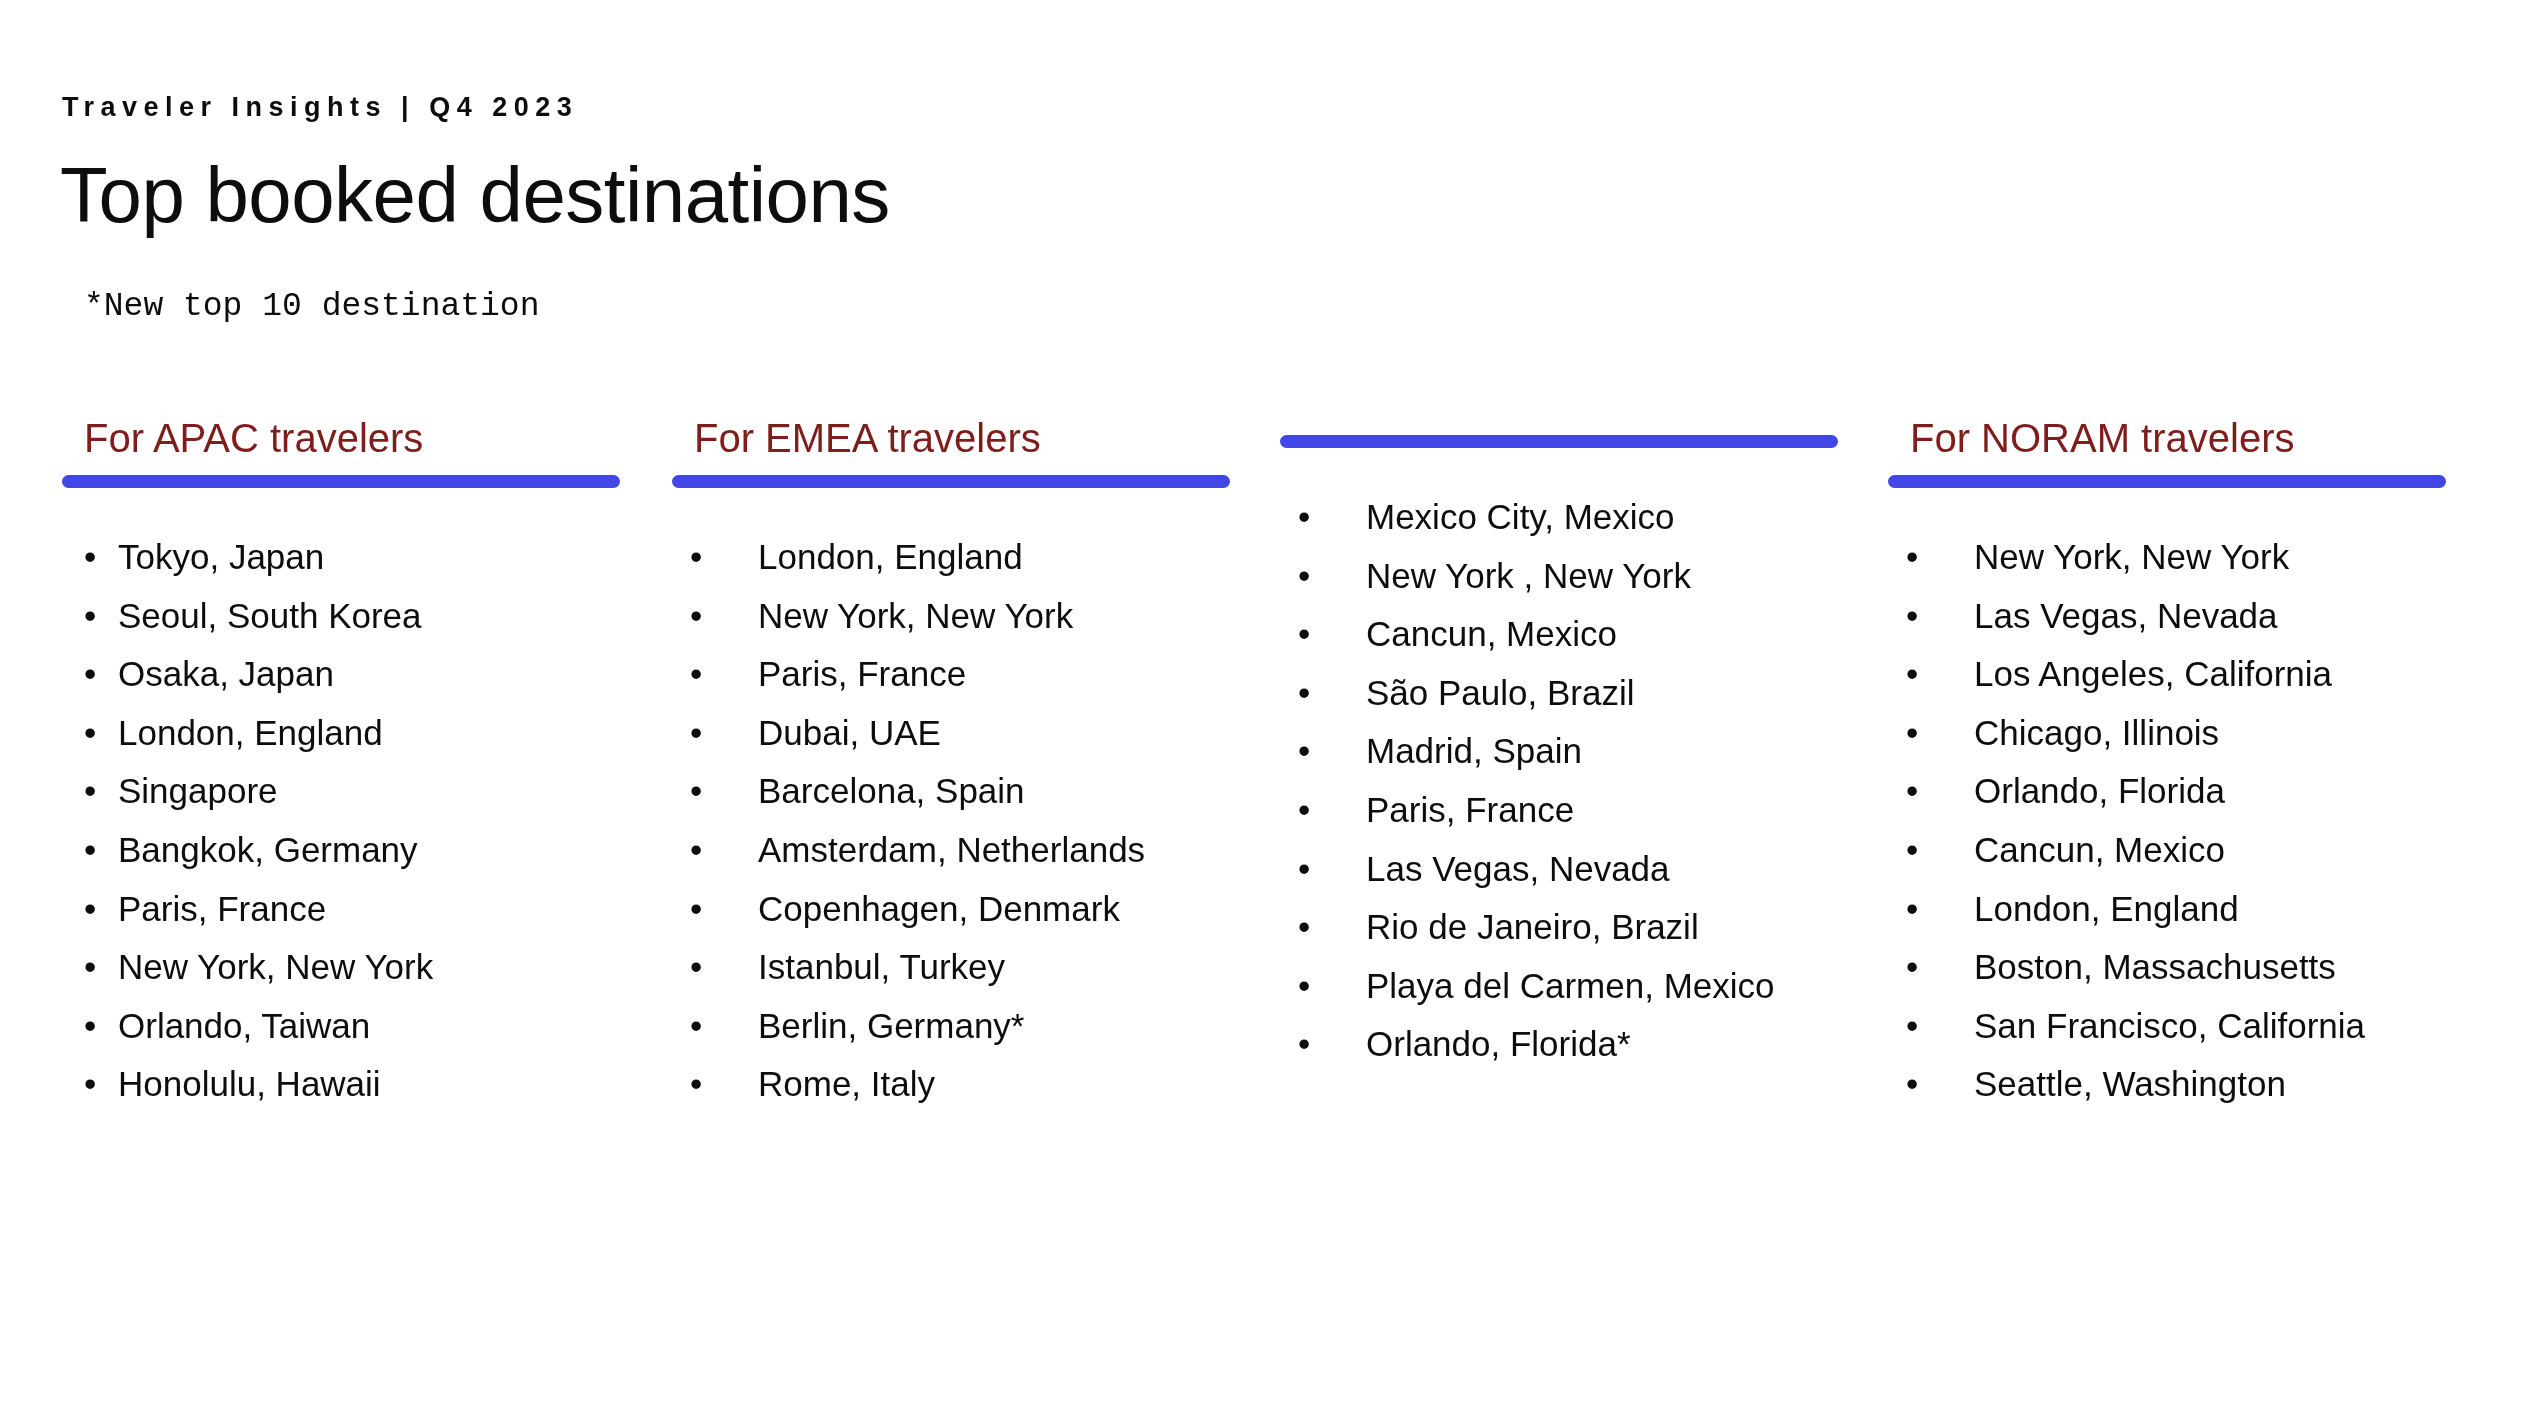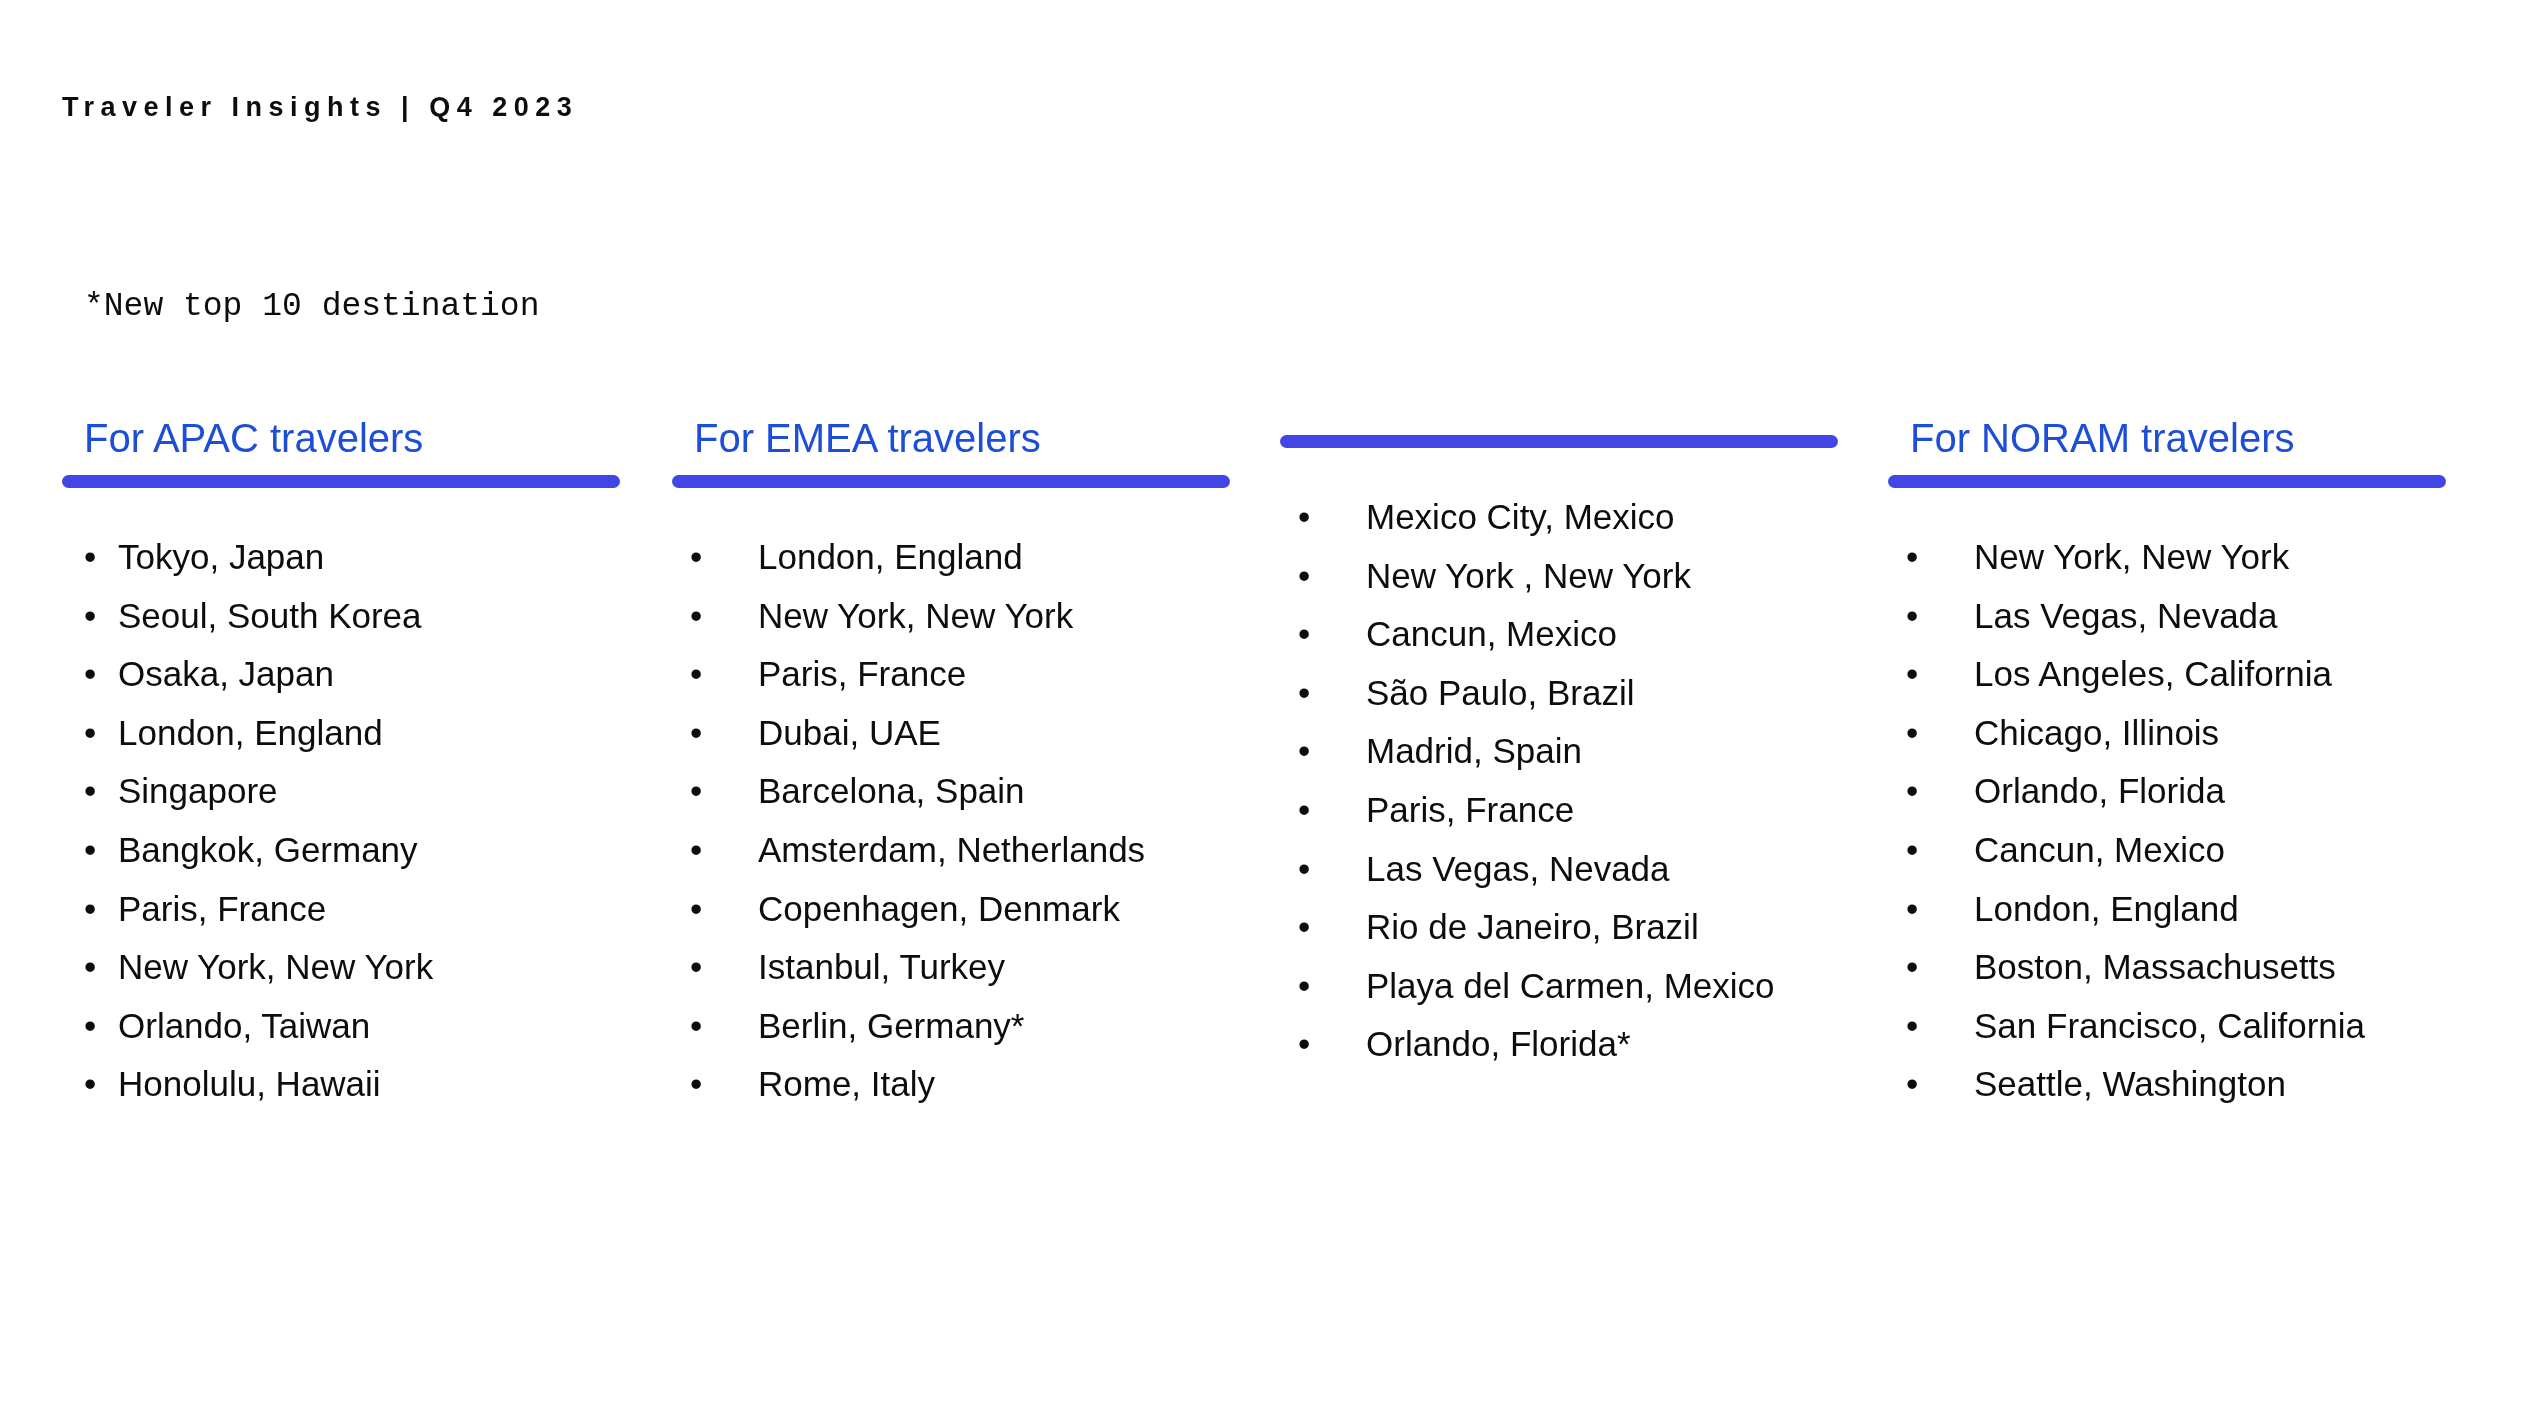--- a/index.html
+++ b/index.html
@@ -67,21 +67,21 @@
     width: 562px;
   }
   .col-0 { left: 62px; }
   .col-1 { left: 672px; }
   .col-2 { left: 1280px; }
   .col-3 { left: 1888px; }
 
   .col-head {
     font-size: 40px;
     font-weight: 400;
-    color: #1d4ed8;
+    color: #7f1d1d;
     white-space: nowrap;
     line-height: 1.0;
     padding-left: 22px;
   }
   .col-rule {
     margin-top: 17px;
     width: 558px;
     height: 13px;
     border-radius: 7px;
     background: #4346e6;
@@ -130,20 +130,21 @@
     color: #0d0d0d;
     white-space: nowrap;
   }
 </style>
 </head>
 <body>
 
 <div class="slide">
 
   <div class="eyebrow">Traveler Insights | Q4 2023</div>
+  <div class="slide-title">Top booked destinations</div>
   <div class="note">*New top 10 destination</div>
 
   <div class="columns">
 
     <div class="col col-0">
       <div class="col-head">For APAC travelers</div>
       <div class="col-rule" style="background: rgb(67, 70, 230);"></div>
       <ul class="col-list">
         <li><span class="bullet">•</span><span>Tokyo, Japan</span></li>
         <li><span class="bullet">•</span><span>Seoul, South Korea</span></li>

